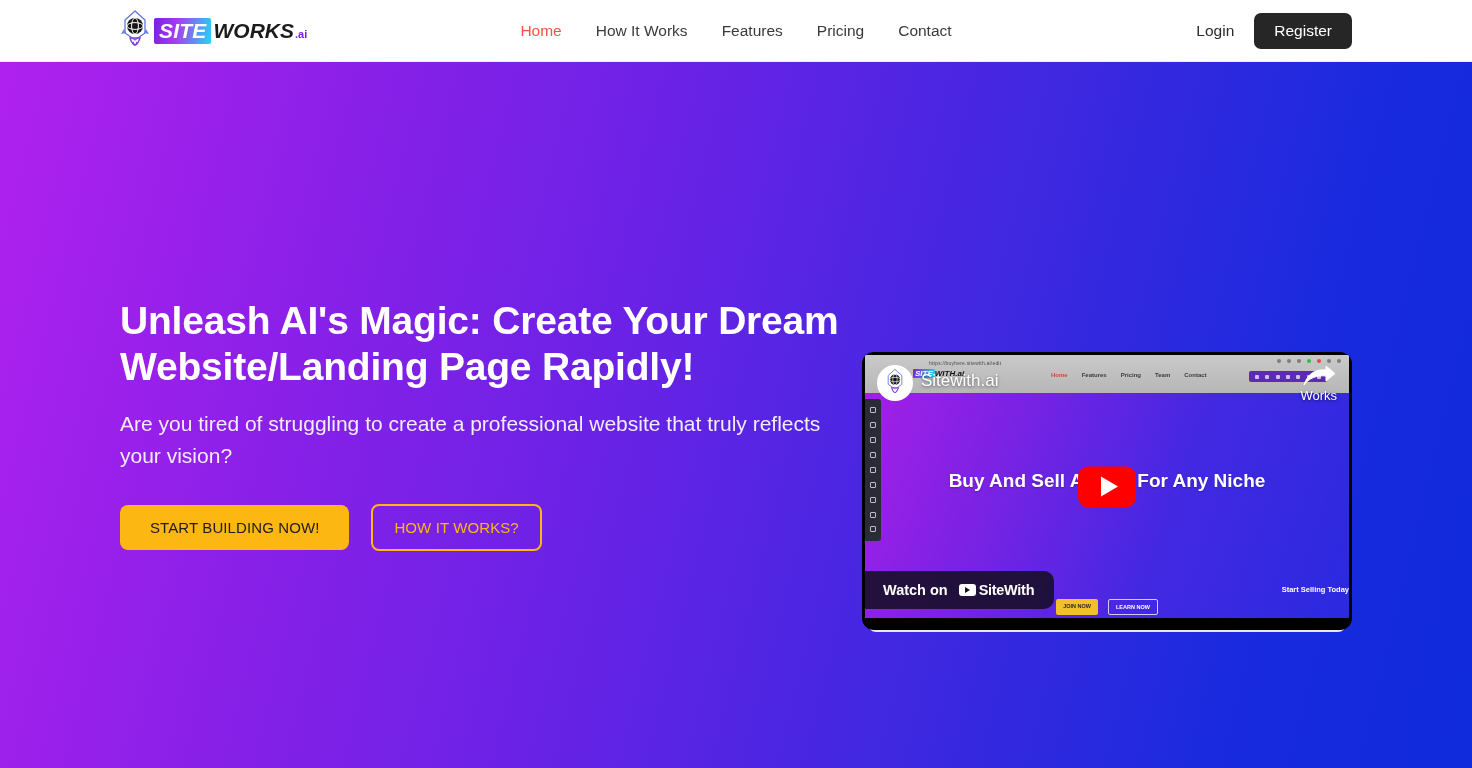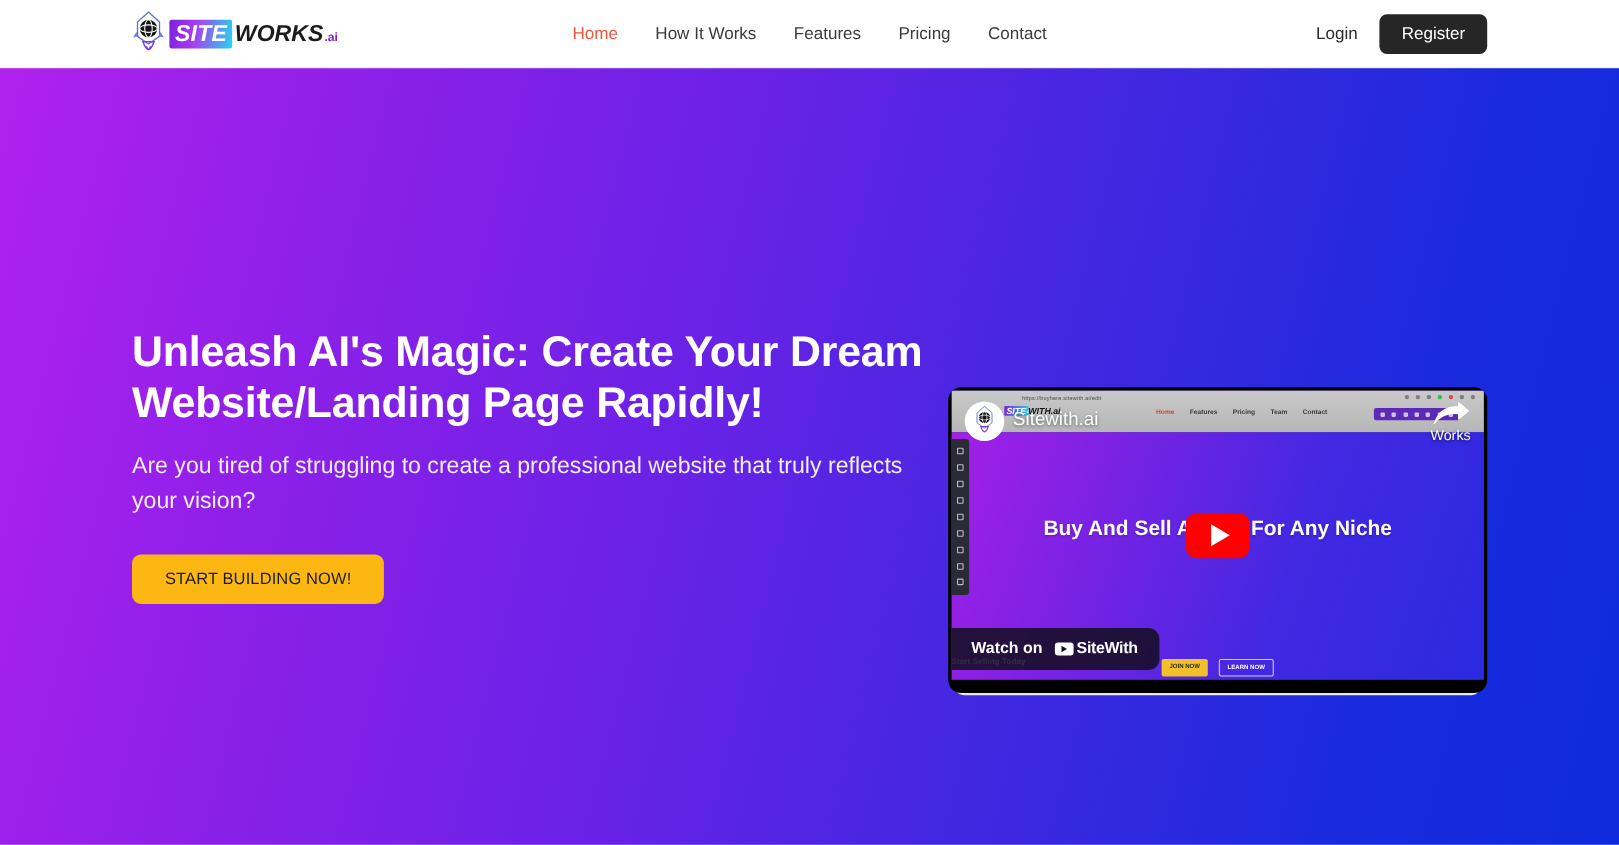--- a/index.html
+++ b/index.html
@@ -143,22 +143,22 @@
   .vside span{
     width:6px; height:6px; border:1px solid #d8d8e4; border-radius:1px;
     display:block; opacity:.85;
   }
   .vhead{
     position:absolute; top:76px; left:0; right:0; text-align:center;
     color:#fff; font-size:19px; font-weight:700; line-height:1.25;
     padding:0 34px; text-shadow:0 1px 2px rgba(0,0,0,.25);
   }
   .vsell{
-    position:absolute; top:192px; left:0; right:0; text-align:left;
-    color:#fff; font-size:7.5px; font-weight:600;margin-top:12px;
+    position:absolute; top:192px; left:0; right:0; text-align:right;
+    color:#fff; font-size:7.5px; font-weight:600;
   }
   .vbtns{
     position:absolute; top:206px; left:0; right:0;
     display:flex; justify-content:center; gap:10px;
   }
   .vbtn-y{
     background:#f2c029; color:#2a2a2a; font-size:5.5px; font-weight:700;
     padding:4px 7px; border-radius:2px;
   }
   .vbtn-o{
@@ -254,20 +254,21 @@
   </div>
 </div>
 
 <div class="hero">
 
   <div class="hero-copy">
     <h1 class="hero-h1">Unleash AI's Magic: Create Your Dream Website/Landing Page Rapidly!</h1>
     <p class="hero-sub">Are you tired of struggling to create a professional website that truly reflects your vision?</p>
     <div class="cta-row">
       <button class="btn-primary">START BUILDING NOW!</button>
+      <button class="btn-outline">HOW IT WORKS?</button>
     </div>
   </div>
 
   <div class="vid-shadow"></div>
 
   <div class="video-frame">
     <div class="vid-inner">
 
       <div class="bchrome">
         <div class="burl">https://buyhere.sitewith.ai/edit</div>

